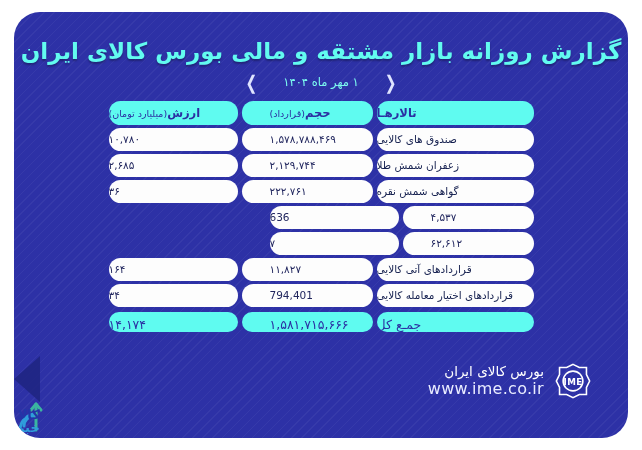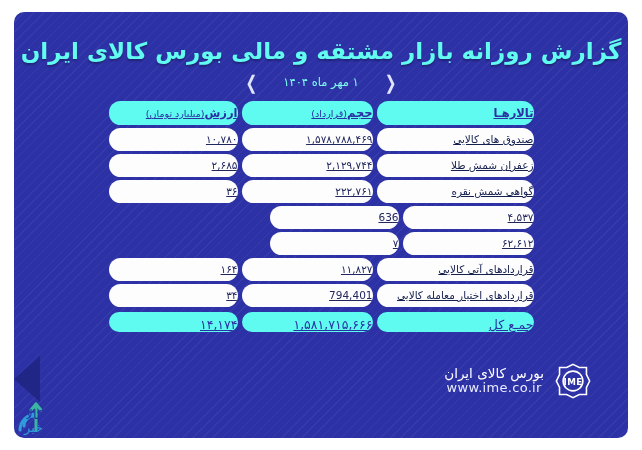--- a/index.html
+++ b/index.html
@@ -13,21 +13,21 @@
   #poster{
     position:absolute;
     left:14px; top:12px;
     width:614px; height:426px;
     background:#2d31a6;
     background-image:repeating-linear-gradient(135deg,
         rgba(255,255,255,0.045) 0px,
         rgba(255,255,255,0.045) 1px,
         rgba(255,255,255,0) 1px,
         rgba(255,255,255,0) 7px);
-    border-radius:10px;
+    border-radius:26px;
     overflow:hidden;
     box-sizing:border-box;
   }
 
   
   #title{
     text-align:center;
     color:#62fbf0;
     font-size:23px;
     font-weight:bold;
@@ -67,25 +67,24 @@
     display:flex;
     flex-direction:row;
     gap:4px;
     margin-bottom:3px;
   }
   .cell{
     box-sizing:border-box;
     height:23px;
     line-height:23px;
     border-radius:11.5px;
-    text-align:right;
+    text-align:left;
     font-size:10.5px;
     white-space:nowrap;
     overflow:hidden;
-    text-decoration:underline;
   }
   .c-name  { flex:0 0 157px; }
   .c-vol   { flex:0 0 131px;padding-left:28px; }
   .c-val   { flex:0 0 129px; }
 
   
   .row.head .cell{
     background:#5ffbf0;
     color:#2b2fa2;
     font-weight:bold;
@@ -135,21 +134,21 @@
     text-align:right;
     line-height:1.15;
   }
   #brand-name{
     color:#ffffff;
     font-size:13.5px;
     white-space:nowrap;
   }
   #brand-url{
     color:#e9ecff;
-    font-size:13px;
+    font-size:16px;
     direction:ltr;
     text-align:center;
     letter-spacing:.3px;
   }
   #ime-logo{
     width:38px;height:38px;
     flex:0 0 38px;
   }
 
   
@@ -160,24 +159,24 @@
   }
 
   
   #watermark{
     position:absolute;
     left:2px; bottom:2px;
     width:74px;height:50px;
   }
   #wm-text{
     position:absolute;
-    left:10px; bottom:4px;
+    left:3px; bottom:4px;
     color:#233ab8;
     font-size:13px;
-    font-weight:normal;
+    font-weight:bold;
     line-height:1.0;
     text-align:right;
     direction:rtl;
   }
   #wm-text span{display:block;}
   #wm-kala{color:#2236a8;}
   #wm-khabar{color:#2f9ddb;}
 </style>
 </head>
 <body>

